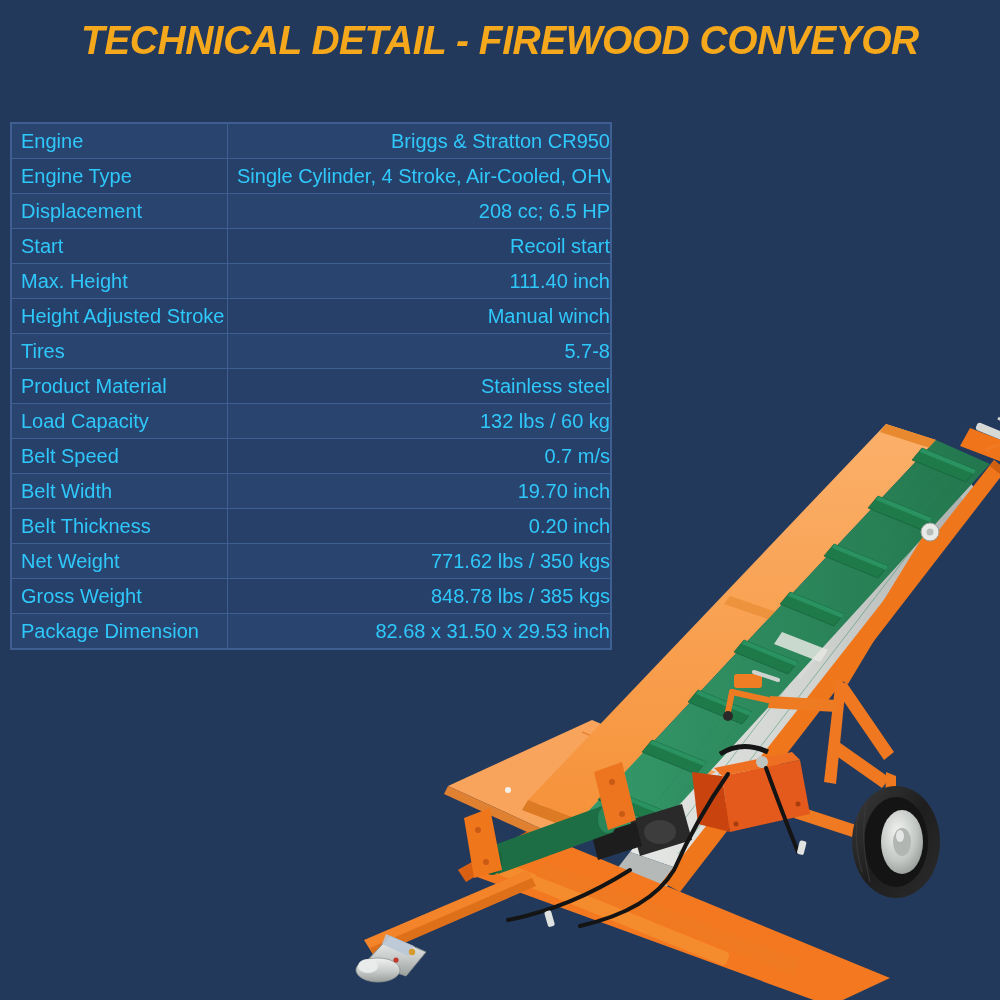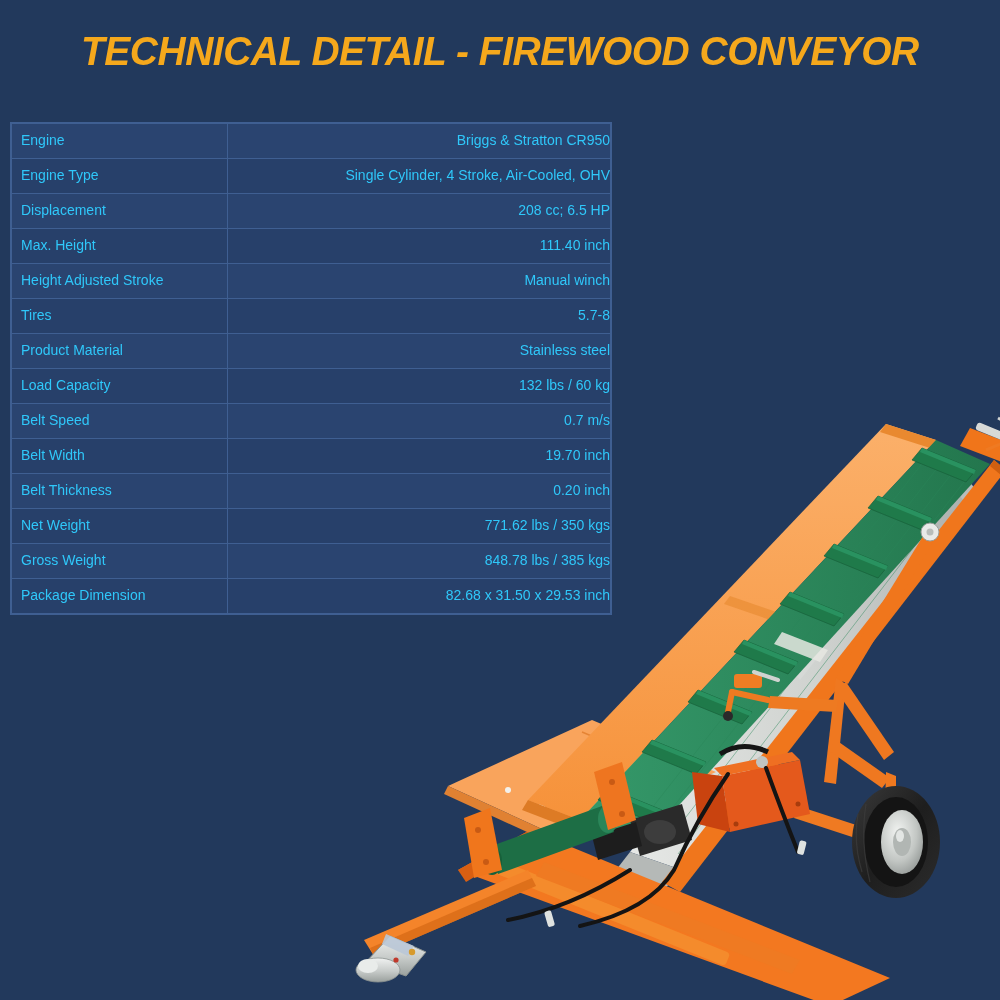--- a/index.html
+++ b/index.html
@@ -22,25 +22,24 @@
     width: 1000px;
     height: 1000px;
     background: #22395c;
     overflow: hidden;
   }
 
   
   #title-bar {
     position: absolute;
     left: 0;
-    top: 4px;
+    top: 17px;
     width: 1000px;
     height: 95px;
     display: flex;
-    align-items: center;
     justify-content: center;
     z-index: 6;
   }
   #page-title {
     font-family: "Liberation Sans", sans-serif;
     font-size: 41px;
     font-weight: bold;
     font-style: italic;
     letter-spacing: -0.5px;
     color: #f5a81c;
@@ -58,21 +57,21 @@
     border-collapse: collapse;
     table-layout: fixed;
     z-index: 4;
     background: #2a4470;
     box-shadow: 0 0 0 1px #3f5f92;
   }
   #spec-table tr { height: 35px; }
   #spec-table td {
     border: 1px solid #3f5f92;
     padding: 0 0 0 9px;
-    font-size: 14px;
+    font-size: 20px;
     color: #2fc8fa;
     background: #2a4470;
     vertical-align: middle;
     white-space: nowrap;
     overflow: hidden;
     line-height: 1.1;
   }
   #spec-table td.k { width: 206px; }
   #spec-table td.v { width: 373px; text-align: right; }
   #spec-table tr:nth-child(even) td { background: #27406a; }
@@ -104,20 +103,24 @@
         <td class="k">Engine</td>
         <td class="v">Briggs &amp; Stratton CR950</td>
       </tr>
       <tr>
         <td class="k">Engine Type</td>
         <td class="v">Single Cylinder, 4 Stroke, Air-Cooled, OHV</td>
       </tr>
       <tr>
         <td class="k">Displacement</td>
         <td class="v">208 cc; 6.5 HP</td>
+      </tr>
+      <tr>
+        <td class="k">Start</td>
+        <td class="v">Recoil start</td>
       </tr>
       <tr>
         <td class="k">Max. Height</td>
         <td class="v">111.40 inch</td>
       </tr>
       <tr>
         <td class="k">Height Adjusted Stroke</td>
         <td class="v">Manual winch</td>
       </tr>
       <tr>

